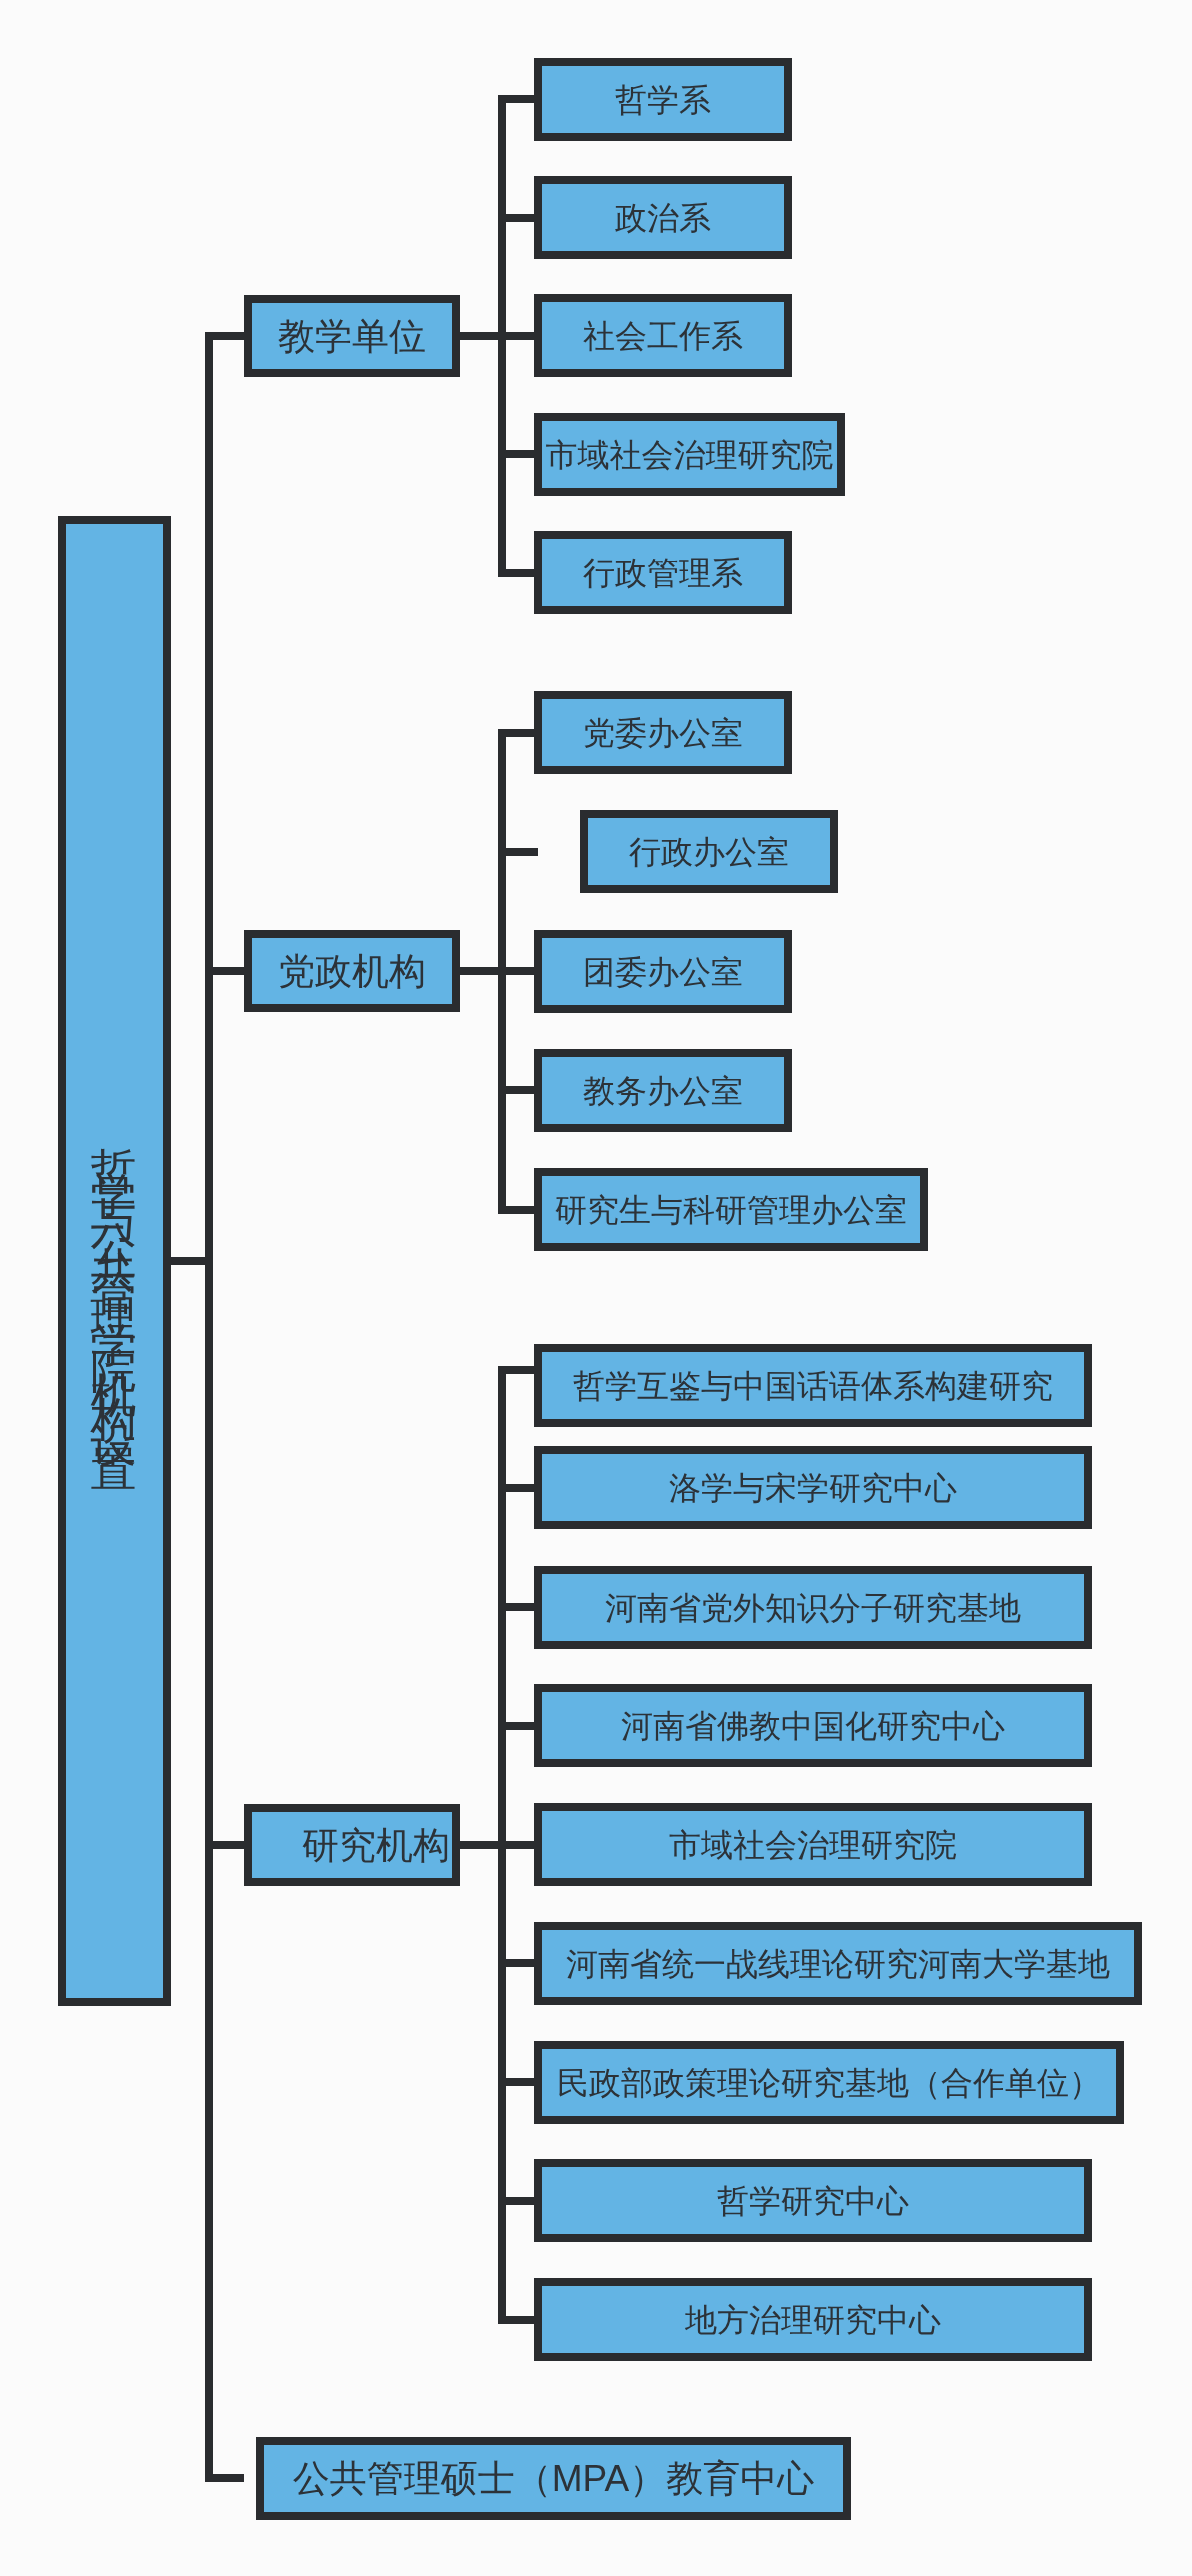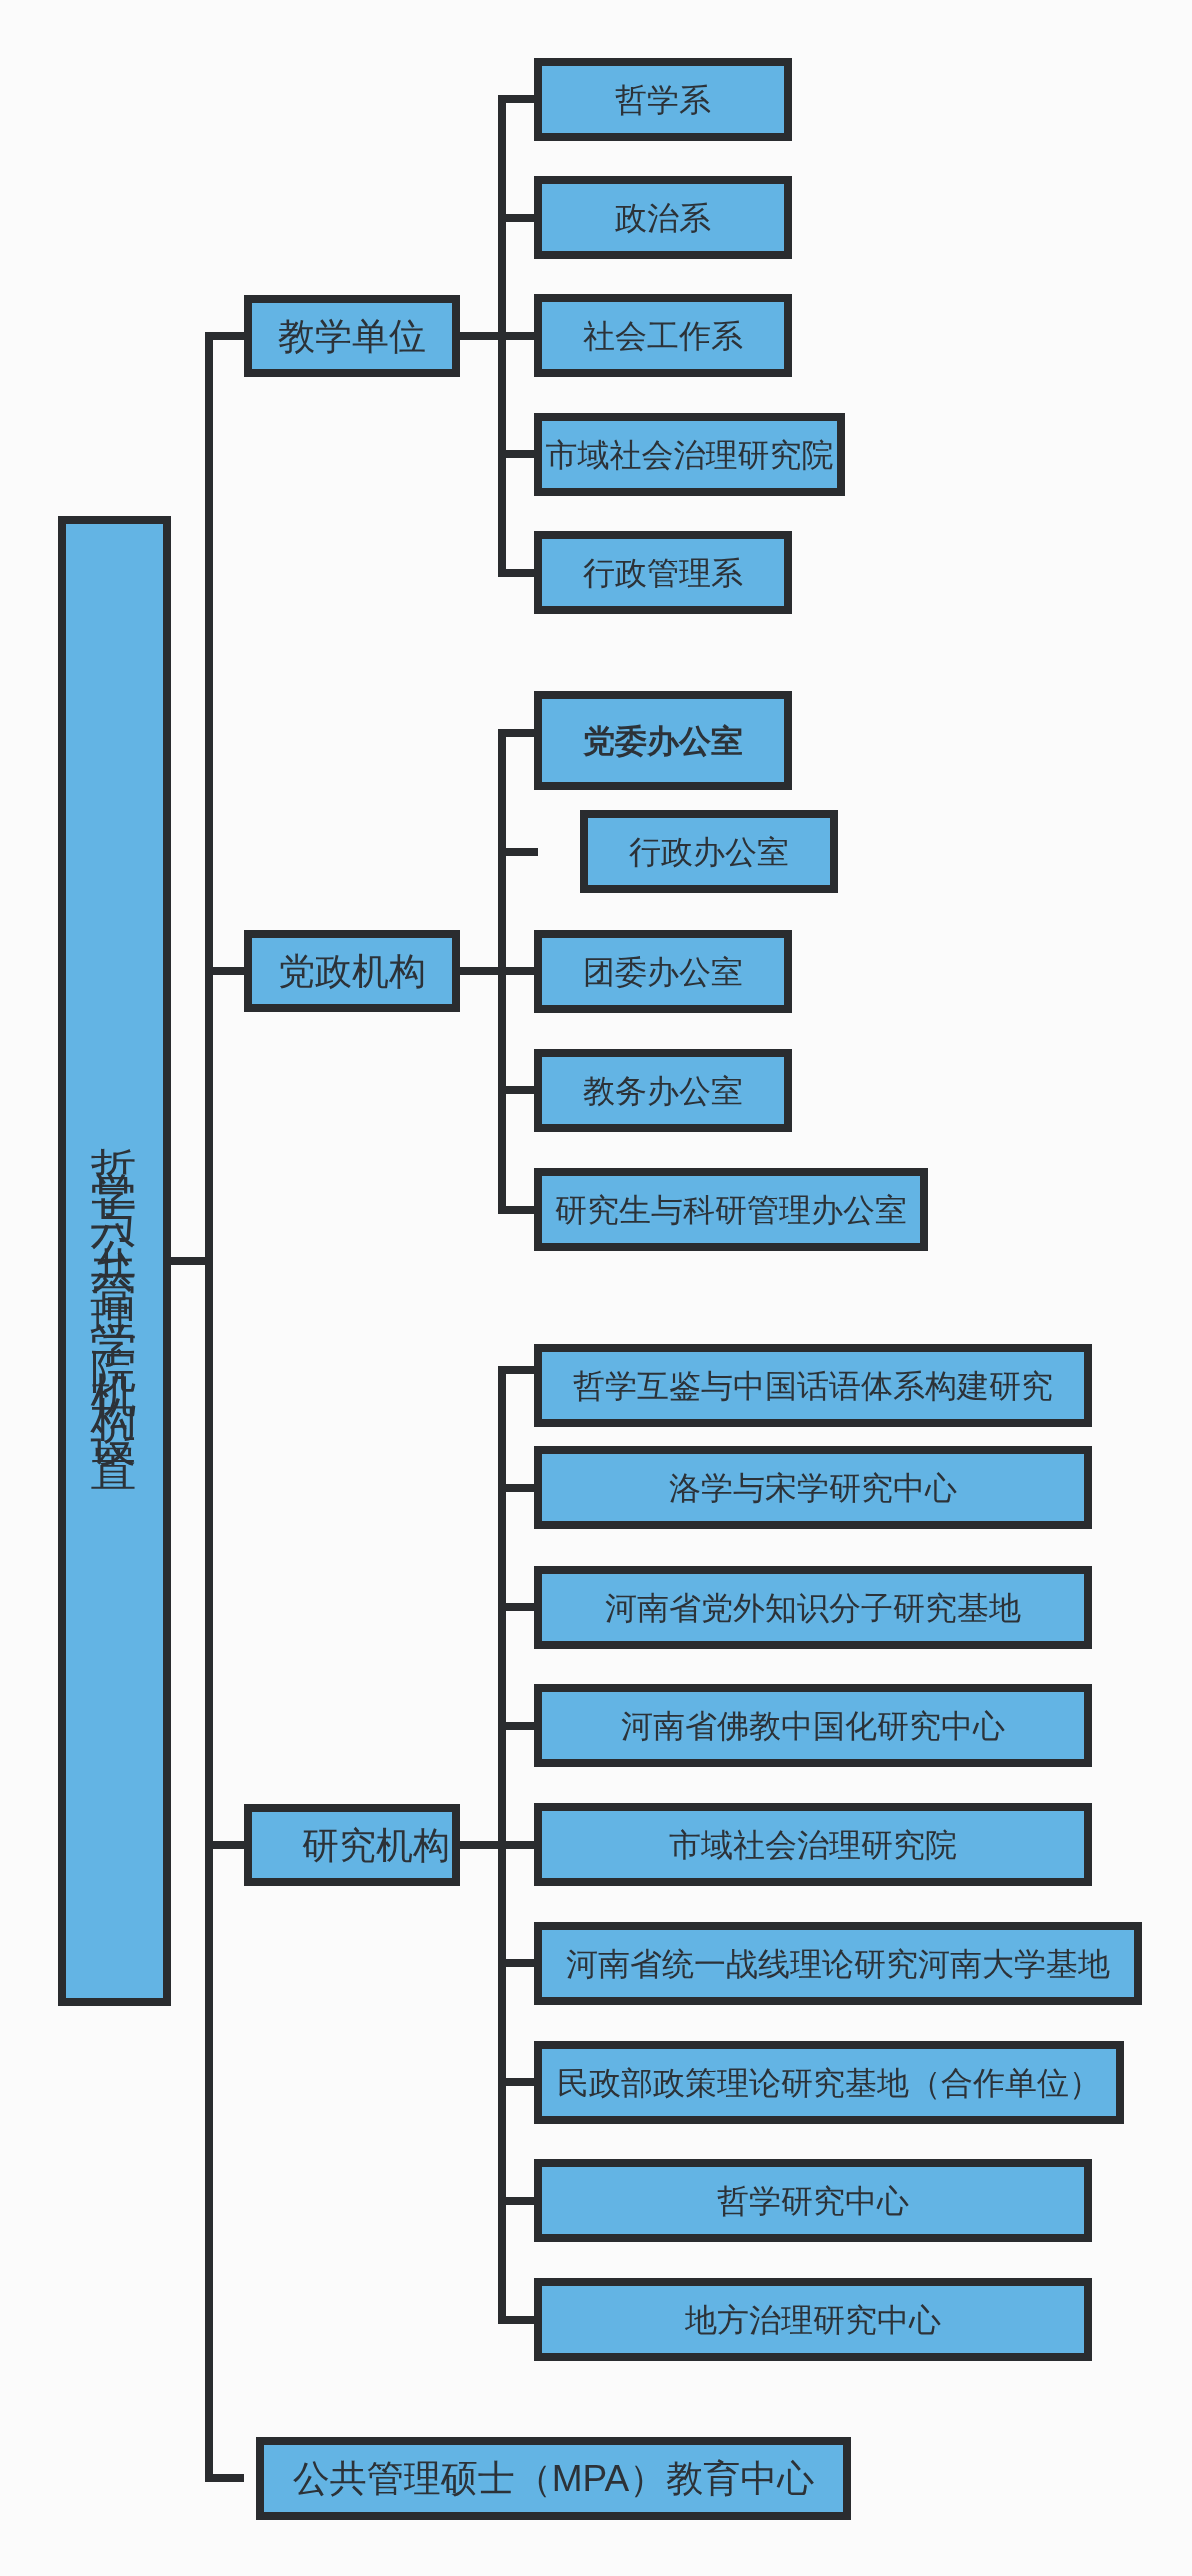--- a/index.html
+++ b/index.html
@@ -84,21 +84,21 @@
   <div class="node branch" style="left:244px;top:295px;width:216px;height:82px;">教学单位</div>
   <div class="node branch" style="left:244px;top:930px;width:216px;height:82px;">党政机构</div>
   <div class="node branch" style="left:244px;top:1804px;width:216px;height:82px;padding-left:48px;">研究机构</div>
 
   <div class="node child" style="left:534px;top:58px;width:258px;height:83px;">哲学系</div>
   <div class="node child" style="left:534px;top:176px;width:258px;height:83px;">政治系</div>
   <div class="node child" style="left:534px;top:294px;width:258px;height:83px;">社会工作系</div>
   <div class="node child" style="left:534px;top:413px;width:311px;height:83px;">市域社会治理研究院</div>
   <div class="node child" style="left:534px;top:531px;width:258px;height:83px;">行政管理系</div>
 
-  <div class="node child" style="left:534px;top:691px;width:258px;height:99px;font-weight:bold;">党委办公室</div>
+  <div class="node child" style="left:534px;top:691px;width:258px;height:83px;">党委办公室</div>
   <div class="node child" style="left:534px;top:810px;width:258px;height:83px;margin-left:46px;">行政办公室</div>
   <div class="node child" style="left:534px;top:930px;width:258px;height:83px;">团委办公室</div>
   <div class="node child" style="left:534px;top:1049px;width:258px;height:83px;">教务办公室</div>
   <div class="node child" style="left:534px;top:1168px;width:394px;height:83px;">研究生与科研管理办公室</div>
 
   <div class="node child" style="left:534px;top:1328px;width:558px;height:83px;margin-top:16px;">哲学互鉴与中国话语体系构建研究</div>
   <div class="node child" style="left:534px;top:1446px;width:558px;height:83px;">洛学与宋学研究中心</div>
   <div class="node child" style="left:534px;top:1566px;width:558px;height:83px;">河南省党外知识分子研究基地</div>
   <div class="node child" style="left:534px;top:1684px;width:558px;height:83px;">河南省佛教中国化研究中心</div>
   <div class="node child" style="left:534px;top:1803px;width:558px;height:83px;">市域社会治理研究院</div>

